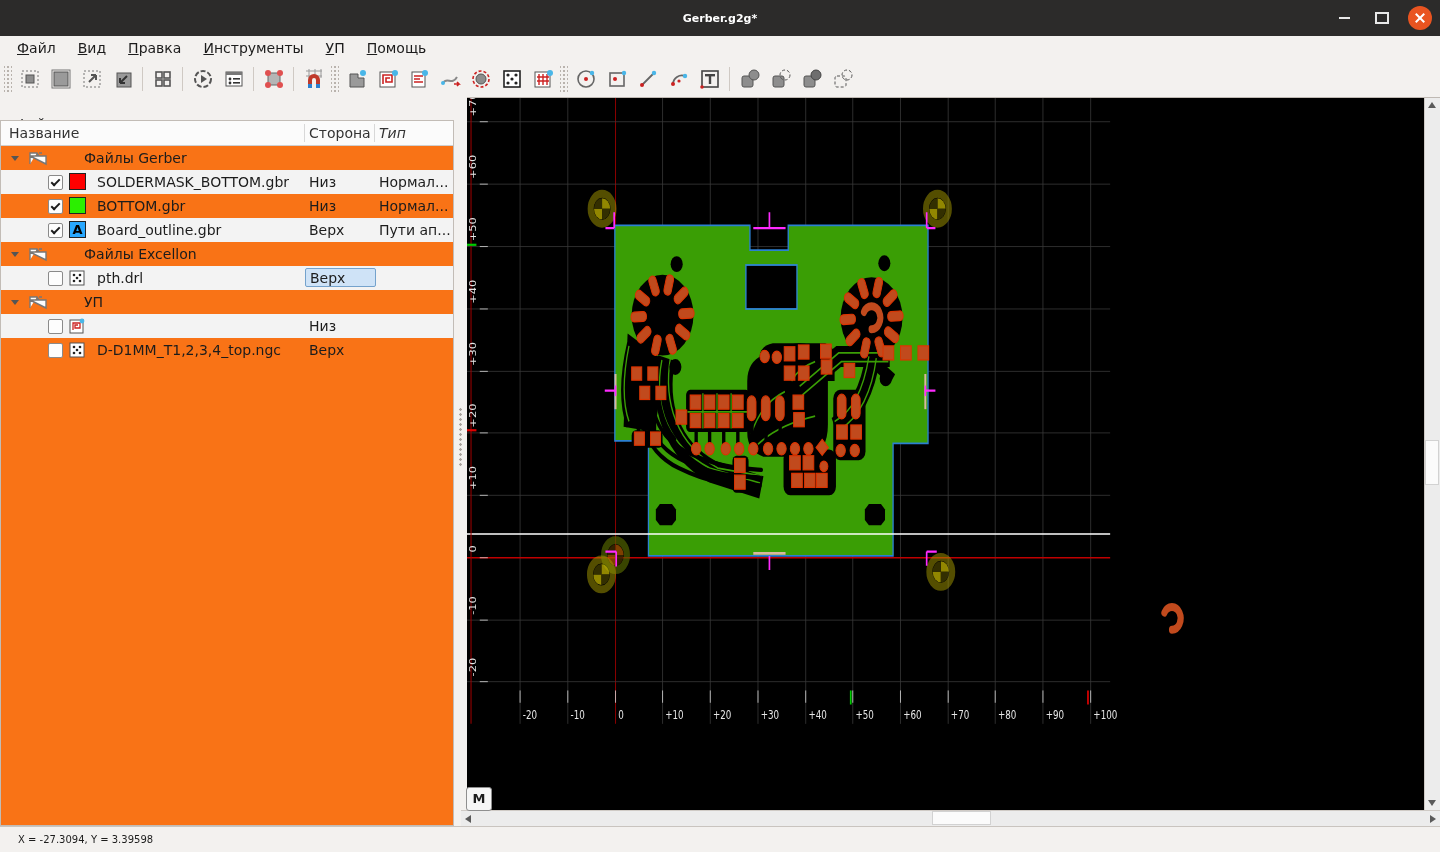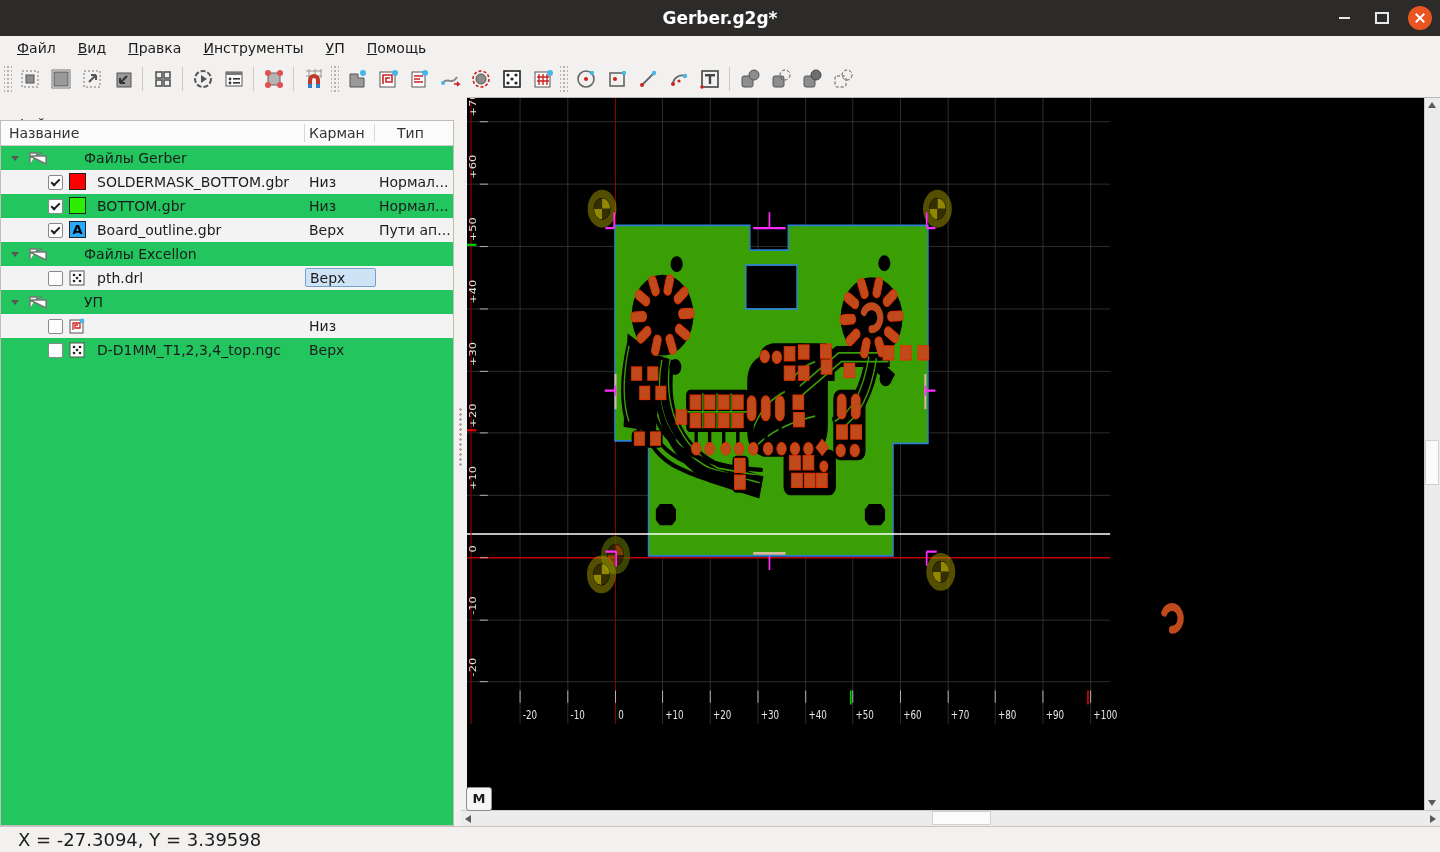--- a/index.html
+++ b/index.html
@@ -1,43 +1,43 @@
 <!DOCTYPE html>
 <html><head>
 <meta charset="utf-8">
 <style>
   html,body{margin:0;padding:0;background:#555;}
   .app{position:relative;width:1440px;height:852px;background:#f3f1ef;font-family:"DejaVu Sans",sans-serif;overflow:hidden;color:#1c1c1c;}
   
   .titlebar{position:absolute;left:0;top:0;width:1440px;height:36px;background:#2c2b2a;display:flex;align-items:center;}
-  .titlebar .title{position:absolute;left:0;width:100%;text-align:center;color:#fff;font-weight:bold;font-size:17px;}
+  .titlebar .title{position:absolute;left:0;width:100%;text-align:center;color:#fff;font-weight:bold;font-size:11px;}
   .winbtns{position:absolute;right:8px;top:0;height:36px;display:flex;align-items:center;gap:14px;}
   .wbtn{width:24px;height:24px;display:flex;align-items:center;justify-content:center;color:#e8e8e8;font-size:13px;cursor:default;}
   .wbtn.min::after{content:"";width:11px;height:2px;background:#e8e8e8;}
   .wbtn.max::after{content:"";width:10px;height:8px;border:2px solid #e8e8e8;}
   .wbtn.close{width:24px;height:24px;border-radius:50%;background:#e95420;position:relative;}
   .wbtn.close::before,.wbtn.close::after{content:"";position:absolute;left:6px;top:11px;width:12px;height:2px;background:#fff;}
   .wbtn.close::before{transform:rotate(45deg);} .wbtn.close::after{transform:rotate(-45deg);}
   
   .menubar{position:absolute;left:0;top:36px;width:1440px;height:24px;display:flex;align-items:center;padding-left:6px;font-size:14px;background:#f3f1ef;}
   .menu-item{padding:2px 11px;cursor:default;text-align:right;}
   .menu-item u{text-decoration:underline;}
   
   .toolbar{position:absolute;left:0;top:60px;width:1440px;height:37px;background:#f3f1ef;border-bottom:1px solid #bfb9b3;display:flex;align-items:center;padding-left:2px;}
   .tbtn{width:31px;height:30px;display:flex;align-items:center;justify-content:center;border-radius:3px;}
   .tsep{width:1px;height:24px;background:#cfc9c3;margin:0 4px;}
   .thandle{width:8px;height:26px;margin:0 2px;background-image:radial-gradient(#b9b3ad 1px, transparent 1.2px);background-size:4px 4px;background-position:center;}
   
   .sidepanel{position:absolute;left:0;top:97px;width:455px;height:729px;background:#f3f1ef;}
   .panel-title{position:absolute;left:0;top:0;width:455px;height:23px;display:flex;font-size:14px;padding-left:16px;box-sizing:border-box;margin-top:19px;}
   .float-ic{position:absolute;right:5px;top:4px;width:14px;height:13px;}
-  .tree{position:absolute;left:0;top:23px;width:454px;height:706px;background:#22c55e;border:1px solid #c2bcb6;box-sizing:border-box;font-size:14px;}
+  .tree{position:absolute;left:0;top:23px;width:454px;height:706px;background:#f97316;border:1px solid #c2bcb6;box-sizing:border-box;font-size:14px;}
   .thead{position:relative;height:24px;background:#fbfbfb;border-bottom:1px solid #cfcfcf;}
   .thead .c{position:absolute;top:0;height:24px;line-height:24px;color:#333;}
-  .thead .c1{left:8px;} .thead .c2{left:308px;} .thead .c3{left:396px;}
+  .thead .c1{left:8px;} .thead .c2{left:308px;} .thead .c3{left:378px;font-style:italic;}
   .thead .vline{position:absolute;top:3px;height:18px;width:1px;background:#d8d8d8;}
   .row{position:relative;height:24px;line-height:24px;}
   .row.alt{background:#f3f3f3;}
   .caret{position:absolute;left:10px;top:10px;width:0;height:0;border-left:4px solid transparent;border-right:4px solid transparent;border-top:5px solid #555;}
   .foldr{position:absolute;left:28px;top:4px;}
   .glabel{position:absolute;left:56px;margin-left:27px;}
   .cbx{position:absolute;left:47px;top:5px;width:13px;height:13px;background:#fdfdfd;border:1px solid #8a8a8a;border-radius:2px;}
   .cbx.checked::after{content:"";position:absolute;left:2px;top:3px;width:7px;height:3px;border-left:2px solid #1c1c1c;border-bottom:2px solid #1c1c1c;transform:rotate(-45deg);}
   .swatch{position:absolute;left:68px;top:3px;width:17px;height:17px;border:1px solid #222;box-sizing:border-box;text-align:center;line-height:15px;font-weight:bold;font-size:13px;color:#000;}
   .ricon{position:absolute;left:68px;top:4px;}
@@ -56,21 +56,21 @@
   .hscroll{position:absolute;left:461px;top:810px;width:979px;height:16px;background:#ececec;border-top:1px solid #cfcac5;box-sizing:border-box;}
   .sthumbv{position:absolute;left:1px;top:342px;width:14px;height:45px;background:#fbfbfb;border:1px solid #d2d2d2;box-sizing:border-box;}
   .sthumbh{position:absolute;left:471px;top:1px;width:59px;height:14px;background:#fbfbfb;border:1px solid #d2d2d2;box-sizing:border-box;}
   .sarr{position:absolute;width:14px;height:14px;display:flex;align-items:center;justify-content:center;}
   .tri{width:0;height:0;border:4px solid transparent;}
   .tri.up{border-bottom:6px solid #5a5a5a;margin-top:-4px;}
   .tri.down{border-top:6px solid #5a5a5a;margin-bottom:-4px;}
   .tri.left{border-right:6px solid #5a5a5a;margin-left:-4px;}
   .tri.right{border-left:6px solid #5a5a5a;margin-right:-4px;}
   
-  .statusbar{position:absolute;left:0;top:826px;width:1440px;height:26px;background:#f3f1ef;border-top:1px solid #c9c4bf;font-size:18px;line-height:26px;padding-left:18px;box-sizing:border-box;}
+  .statusbar{position:absolute;left:0;top:826px;width:1440px;height:26px;background:#f3f1ef;border-top:1px solid #c9c4bf;font-size:10px;line-height:26px;padding-left:18px;box-sizing:border-box;}
 </style>
 </head>
 <body>
 
 <div class="app">
 
   <div class="titlebar">
     <div class="title">Gerber.g2g*</div>
     <div class="winbtns">
       <div class="wbtn min"></div>
@@ -279,21 +279,21 @@
     <div class="panel-title">
       <span>Файлы</span>
       <svg class="float-ic" width="14" height="13">
           <rect x="1" y="4" width="9" height="8" fill="none" stroke="#777"></rect>
           <rect x="5" y="1" width="8" height="7" fill="#f3f1ef" stroke="#777"></rect>
         </svg>
     </div>
     <div class="tree">
       <div class="thead">
         <span class="c c1">Название</span>
-        <span class="c c2">Карман</span>
+        <span class="c c2">Сторона</span>
         <span class="c c3">Тип</span>
         <span class="vline" style="left:303px"></span>
           <span class="vline" style="left:373px"></span>
       </div>
 
       <div class="row">
         <span class="caret"></span>
         <svg class="foldr" width="19" height="16">
             <path d="M1,14 V3 h7 l2,3 h-2 v-3 M1,6 h16 v8 Z M10,3 h3" fill="#fdfdfd" stroke="#777" stroke-width="1.4"></path>
           </svg>

